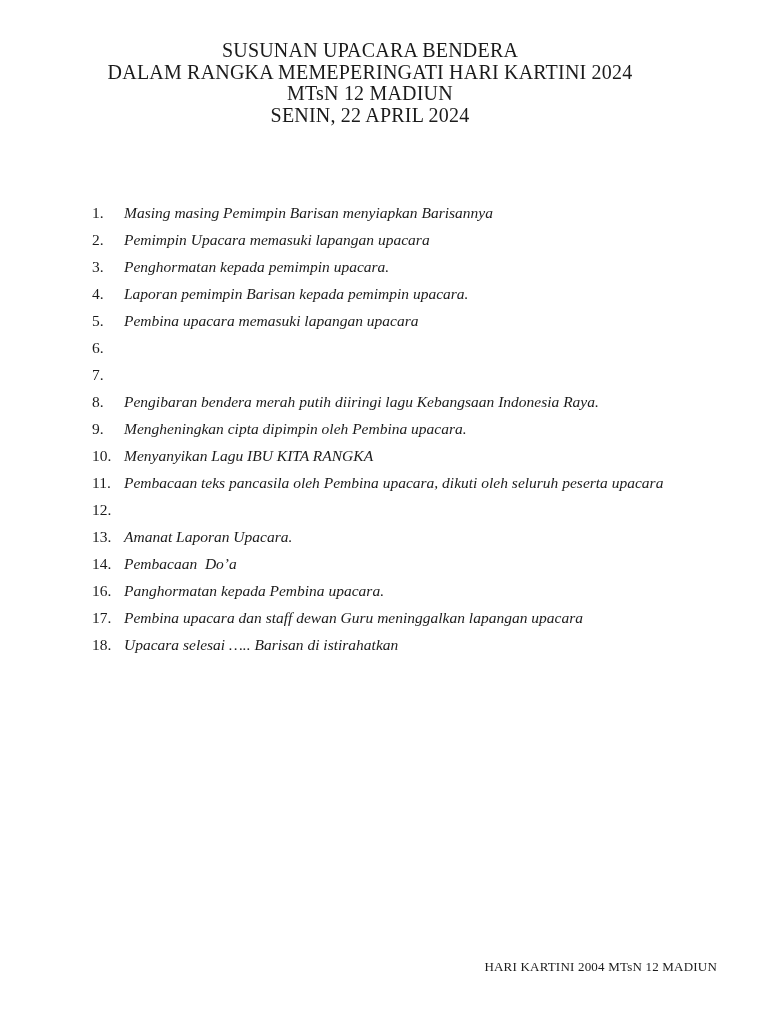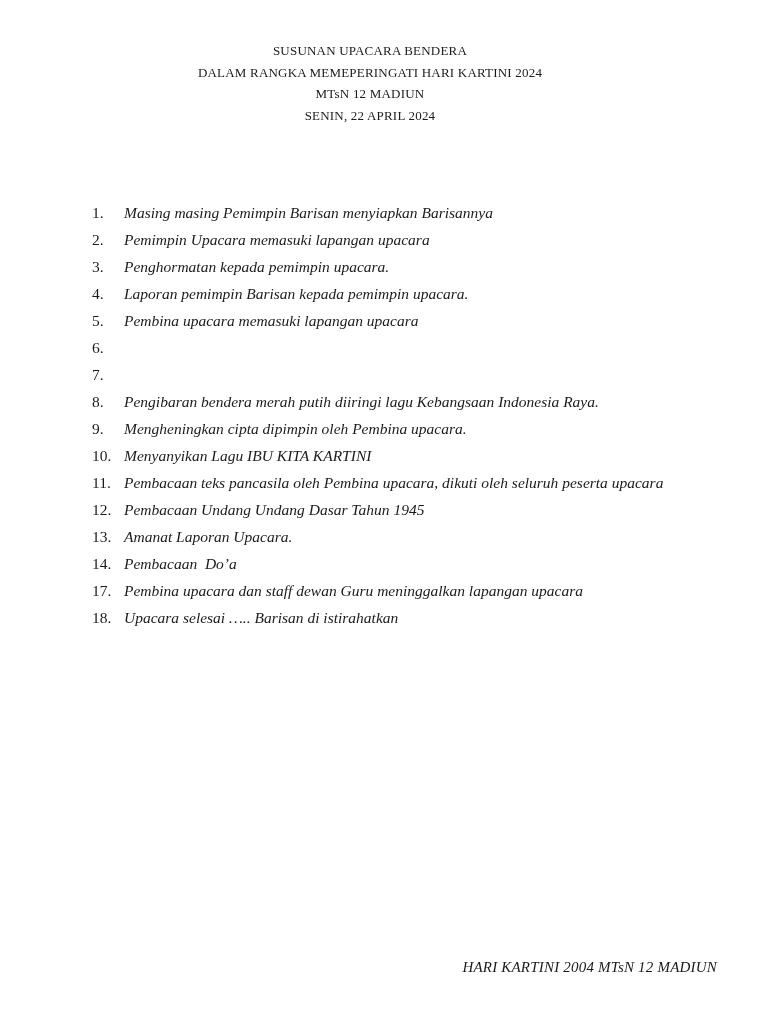--- a/index.html
+++ b/index.html
@@ -15,21 +15,21 @@
     overflow: hidden;
     font-family: "Liberation Serif", serif;
     color: #1b1b1b;
   }
   .title-block {
     position: absolute;
     top: 40px;
     left: 0;
     width: 740px;
     text-align: center;
-    font-size: 13px;
+    font-size: 20px;
     line-height: 21.5px;
     letter-spacing: 0.2px;
   }
   .list {
     position: absolute;
     top: 199px;
     left: 92px;
     width: 592px;
     font-size: 15.5px;
     line-height: 27px;
@@ -45,22 +45,21 @@
   .txt {
     flex: none;
     max-width: 560px;
     white-space: pre-wrap;
     font-style: italic;
   }
   .footer {
     position: absolute;
     top: 959px;
     right: 51px;
-    font-size: 15px;
-    font-style: italic;
+    font-size: 13px;
     letter-spacing: 0.2px;
   }
 </style>
 </head>
 <body>
 
 <div class="page">
 
   <header class="title-block">
     <div class="title-line">SUSUNAN UPACARA BENDERA</div>
@@ -99,37 +98,40 @@
       <div class="row">
         <span class="num">8.</span>
         <span class="txt">Pengibaran bendera merah putih diiringi lagu Kebangsaan Indonesia Raya.</span>
       </div>
       <div class="row">
         <span class="num">9.</span>
         <span class="txt">Mengheningkan cipta dipimpin oleh Pembina upacara.</span>
       </div>
       <div class="row">
         <span class="num">10.</span>
-        <span class="txt">Menyanyikan Lagu IBU KITA KARTINI</span>
+        <span class="txt">Menyanyikan Lagu IBU KITA RANGKA</span>
       </div>
       <div class="row">
         <span class="num">11.</span>
         <span class="txt">Pembacaan teks pancasila oleh Pembina upacara, dikuti oleh seluruh peserta upacara</span>
       </div>
       <div class="row">
         <span class="num">12.</span>
-        <span class="txt">Pembacaan Undang Undang Dasar Tahun 1945</span>
       </div>
       <div class="row">
         <span class="num">13.</span>
         <span class="txt">Amanat Laporan Upacara.</span>
       </div>
       <div class="row">
         <span class="num">14.</span>
         <span class="txt">Pembacaan  Do’a</span>
+      </div>
+      <div class="row">
+        <span class="num">16.</span>
+        <span class="txt">Panghormatan kepada Pembina upacara.</span>
       </div>
       <div class="row">
         <span class="num">17.</span>
         <span class="txt">Pembina upacara dan staff dewan Guru meninggalkan lapangan upacara</span>
       </div>
       <div class="row">
         <span class="num">18.</span>
         <span class="txt">Upacara selesai ….. Barisan di istirahatkan</span>
       </div>
     </div>

